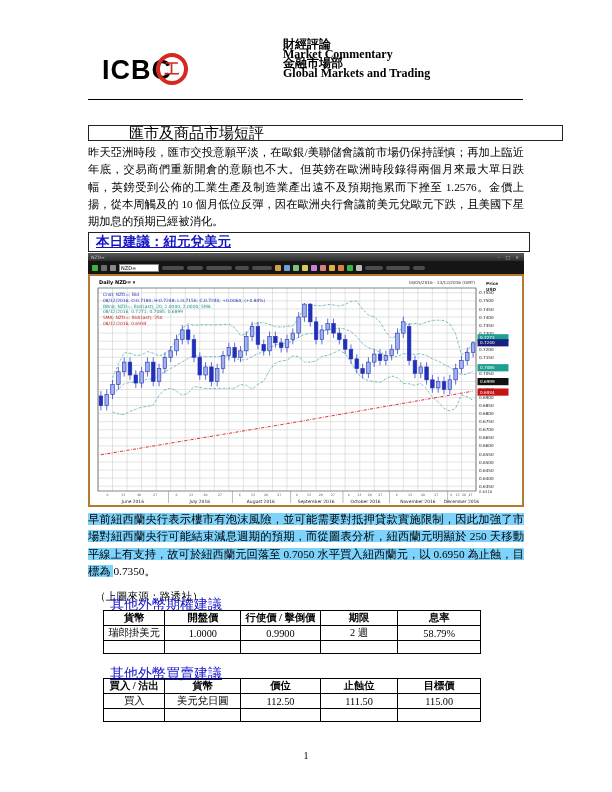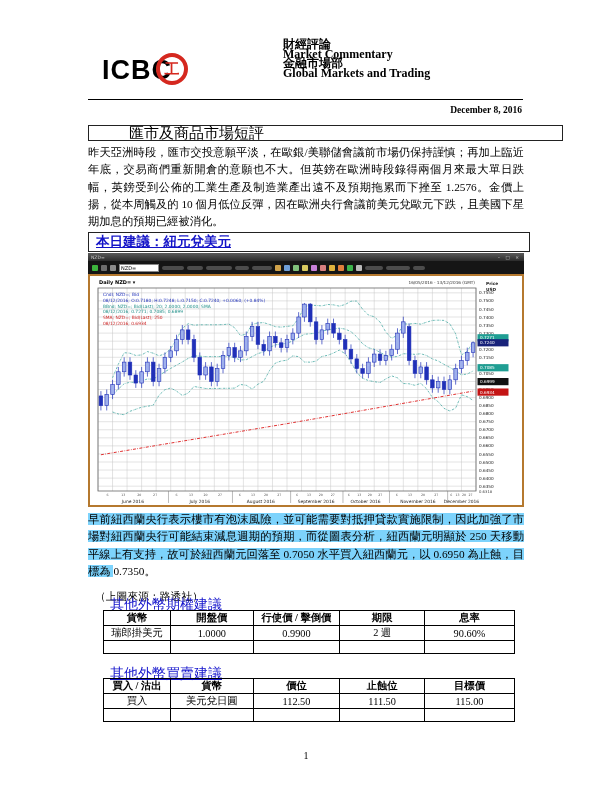--- a/index.html
+++ b/index.html
@@ -35,21 +35,21 @@
   .tinput{width:40px;height:8px;background:#fff;border:1px solid #888;font-family:"DejaVu Sans",sans-serif;
           font-size:5px;line-height:6px;padding:0 1px;box-sizing:border-box;flex:none;}
   .blob{height:4px;background:#4c4c4c;border-radius:2px;flex:none;}
   .cbody{height:233px;background:#fff;border:2px solid #b5792f;box-sizing:border-box;}
   svg text{font-family:"DejaVu Sans",sans-serif;}
   
   .hl{background:#7dd3fc;}
   .src{position:absolute;left:95px;top:590px;font-size:10.8px;}
   .h-blue{position:absolute;left:110px;color:#1414cc;font-weight:normal;font-size:14px;text-decoration:underline;}
   
-  table{position:absolute;left:103px;width:412px;border-collapse:collapse;border:1.6px solid #000;
+  table{position:absolute;left:103px;width:378px;border-collapse:collapse;border:1.6px solid #000;
         font-size:10.3px;table-layout:fixed;}
   th,td{border:1px solid #000;height:12px;text-align:center;padding:0 2px;overflow:hidden;white-space:nowrap;}
   th{font-weight:bold;}
   col.c1{width:16.3%} col.c2{width:20.1%} col.c3{width:21.1%} col.c4{width:20.6%} col.c5{width:21.9%}
   tr.heavy td{border-top:1.8px solid #000;border-bottom:1.8px solid #000;}
   .pagenum{position:absolute;left:0;top:750px;width:612px;text-align:center;font-size:10px;}
 </style>
 </head>
 <body>
 
@@ -59,21 +59,20 @@
   <div class="seal">
       <span>工</span>
     </div>
   <div class="tagline">
     <div>財經評論</div>
     <div>Market Commentary</div>
     <div>金融市場部</div>
     <div>Global Markets and Trading</div>
   </div>
   <div class="hr"></div>
-  <div class="date">December 8, 2016</div>
 
   <div class="sec-box">匯市及商品市場短評</div>
   <div class="body-text" style="top:144px;">昨天亞洲時段，匯市交投意願平淡，在歐銀/美聯儲會議前市場仍保持謹慎；再加上臨近年底，交易商們重新開倉的意願也不大。但英鎊在歐洲時段錄得兩個月來最大單日跌幅，英鎊受到公佈的工業生產及制造業產出遠不及預期拖累而下挫至 1.2576。金價上揚，從本周觸及的 10 個月低位反彈，因在歐洲央行會議前美元兌歐元下跌，且美國下星期加息的預期已經被消化。</div>
 
   <div class="rec-box">
     <span>本日建議：紐元兌美元</span>
   </div>
 
   <div class="chart">
     <div class="cbar">
@@ -414,21 +413,21 @@
           <th>期限</th>
           <th>息率</th>
         </tr>
       </thead>
     <tbody>
         <tr>
           <td>瑞郎掛美元</td>
           <td>1.0000</td>
           <td>0.9900</td>
           <td>2 週</td>
-          <td>90.60%</td>
+          <td>58.79%</td>
         </tr>
         <tr>
           <td>&nbsp;</td>
           <td>&nbsp;</td>
           <td>&nbsp;</td>
           <td>&nbsp;</td>
           <td>&nbsp;</td>
         </tr>
       </tbody>
   </table>

